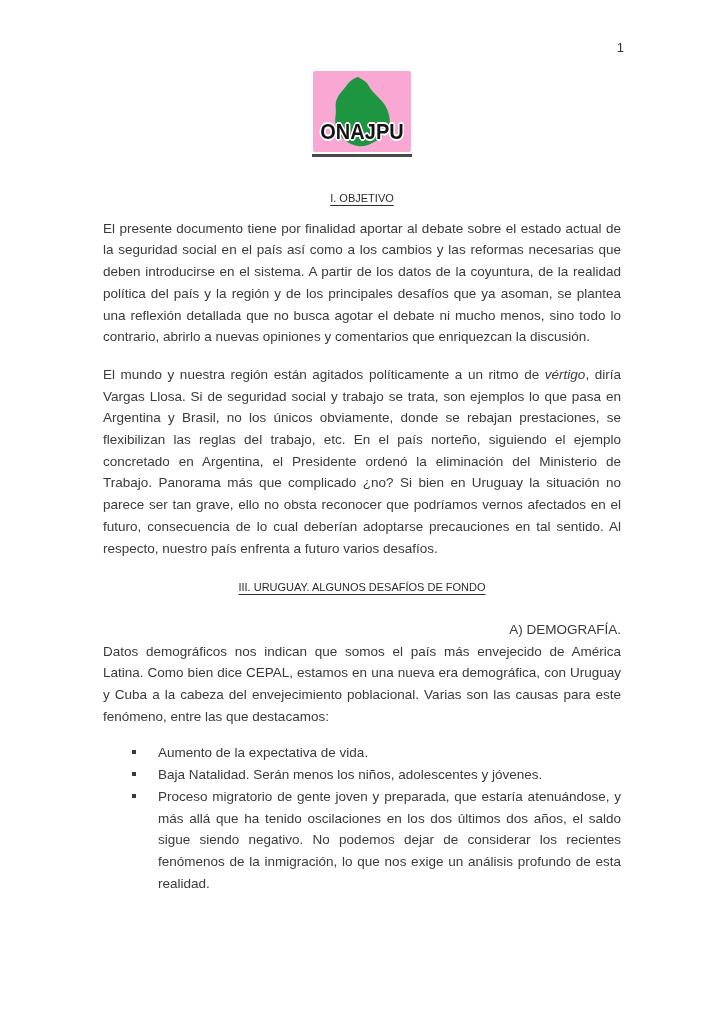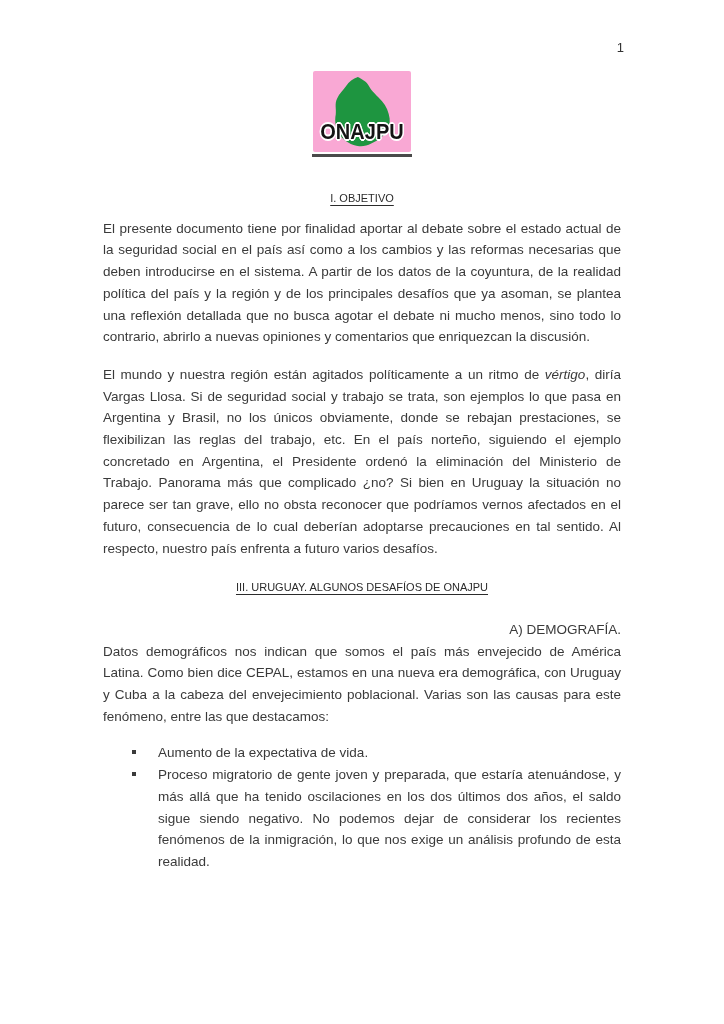--- a/index.html
+++ b/index.html
@@ -142,25 +142,26 @@
 
   <div class="content">
 
     <div class="heading h1">I. OBJETIVO</div>
 
     <p class="para p1">El presente documento tiene por finalidad aportar al debate sobre el estado actual de la seguridad social en el país así como a los cambios y las reformas necesarias que deben introducirse en el sistema. A partir de los datos de la coyuntura, de la realidad política del país y la región y de los principales desafíos que ya asoman, se plantea una reflexión detallada que no busca agotar el debate ni mucho menos, sino todo lo contrario, abrirlo a nuevas opiniones y comentarios que enriquezcan la discusión.</p>
 
 
     <p class="para p2"><span>El mundo y nuestra región están agitados políticamente a un ritmo de </span><span class="italic">vértigo</span><span>, diría Vargas Llosa. Si de seguridad social y trabajo se trata, son ejemplos lo que pasa en Argentina y Brasil, no los únicos obviamente, donde se rebajan prestaciones, se flexibilizan las reglas del trabajo, etc. En el país norteño, siguiendo el ejemplo concretado en Argentina, el Presidente ordenó la eliminación del Ministerio de Trabajo. Panorama más que complicado ¿no? Si bien en Uruguay la situación no parece ser tan grave, ello no obsta reconocer que podríamos vernos afectados en el futuro, consecuencia de lo cual deberían adoptarse precauciones en tal sentido. Al respecto, nuestro país enfrenta a futuro varios desafíos.</span></p>
 
-    <div class="heading h3">III. URUGUAY. ALGUNOS DESAFÍOS DE ONAJPU</div>
+    <div class="heading h3">III. URUGUAY. ALGUNOS DESAFÍOS DE FONDO</div>
 
     <div class="subheading">A) DEMOGRAFÍA.</div>
 
     <p class="para p3">Datos demográficos nos indican que somos el país más envejecido de América Latina. Como bien dice CEPAL, estamos en una nueva era demográfica, con Uruguay y Cuba a la cabeza del envejecimiento poblacional. Varias son las causas para este fenómeno, entre las que destacamos:</p>
 
     <ul class="bullet-list">
       <li>Aumento de la expectativa de vida.</li>
+      <li>Baja Natalidad. Serán menos los niños, adolescentes y jóvenes.</li>
       <li>Proceso migratorio de gente joven y preparada, que estaría atenuándose, y más allá que ha tenido oscilaciones en los dos últimos dos años, el saldo sigue siendo negativo. No podemos dejar de considerar los recientes fenómenos de la inmigración, lo que nos exige un análisis profundo de esta realidad.</li>
     </ul>
 
   </div>
 </div>
 
 </body></html>

